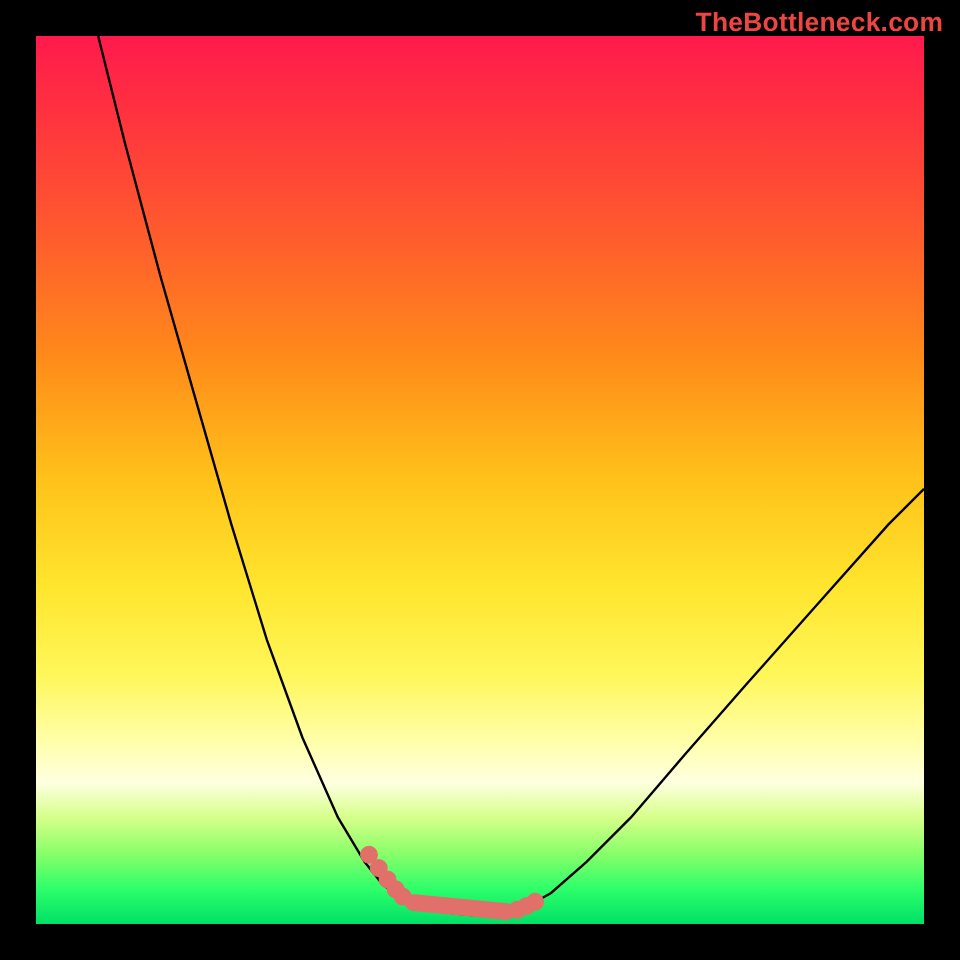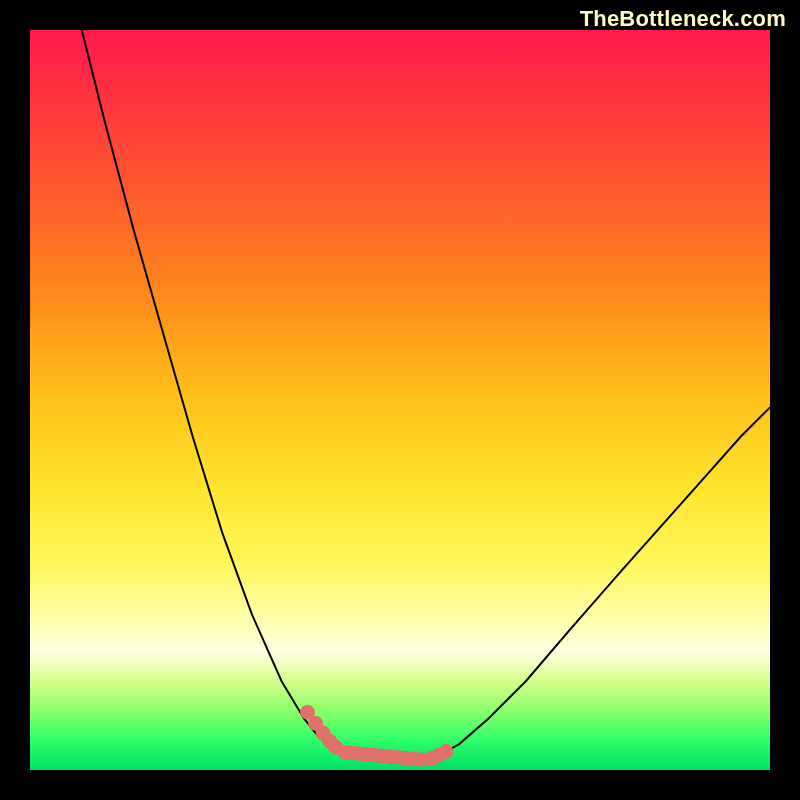--- a/index.html
+++ b/index.html
@@ -31,21 +31,21 @@
       #2eff6a 96%,
       #00e066 100%);
   }
   .watermark {
     position: absolute;
     top: 6px;
     right: 14px;
     font-family: Arial, Helvetica, sans-serif;
     font-size: 22px;
     font-weight: 600;
-    color: #fef9c3;
+    color: #ef4444;
     letter-spacing: 0.2px;
   }
   svg.curve {
     position: absolute;
     left: 0; top: 0;
     width: 740px; height: 740px;
     overflow: visible;
   }
   .curve-path {
     fill: none;

